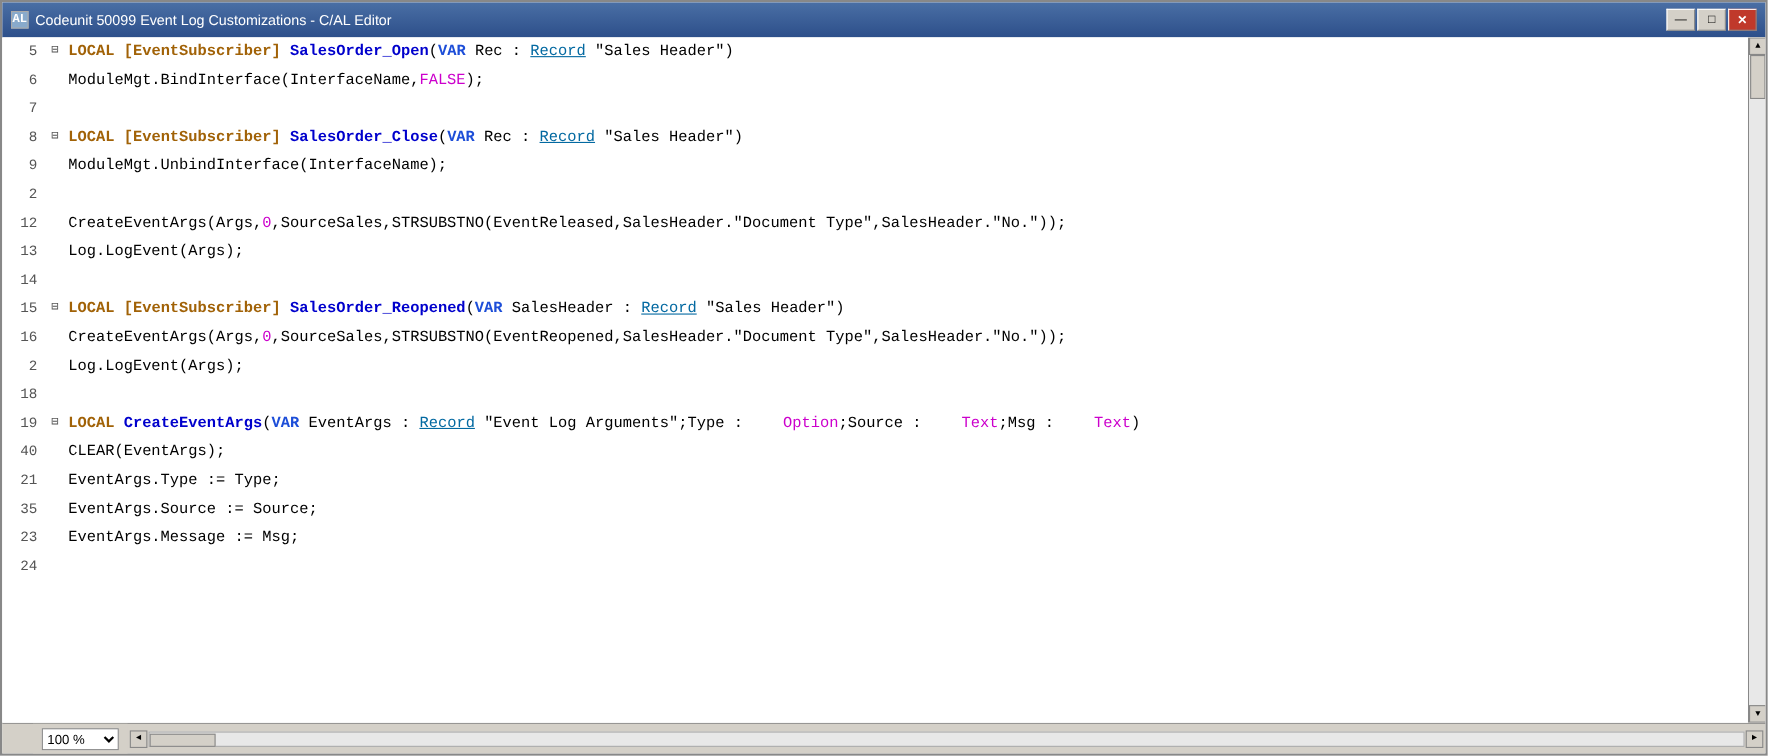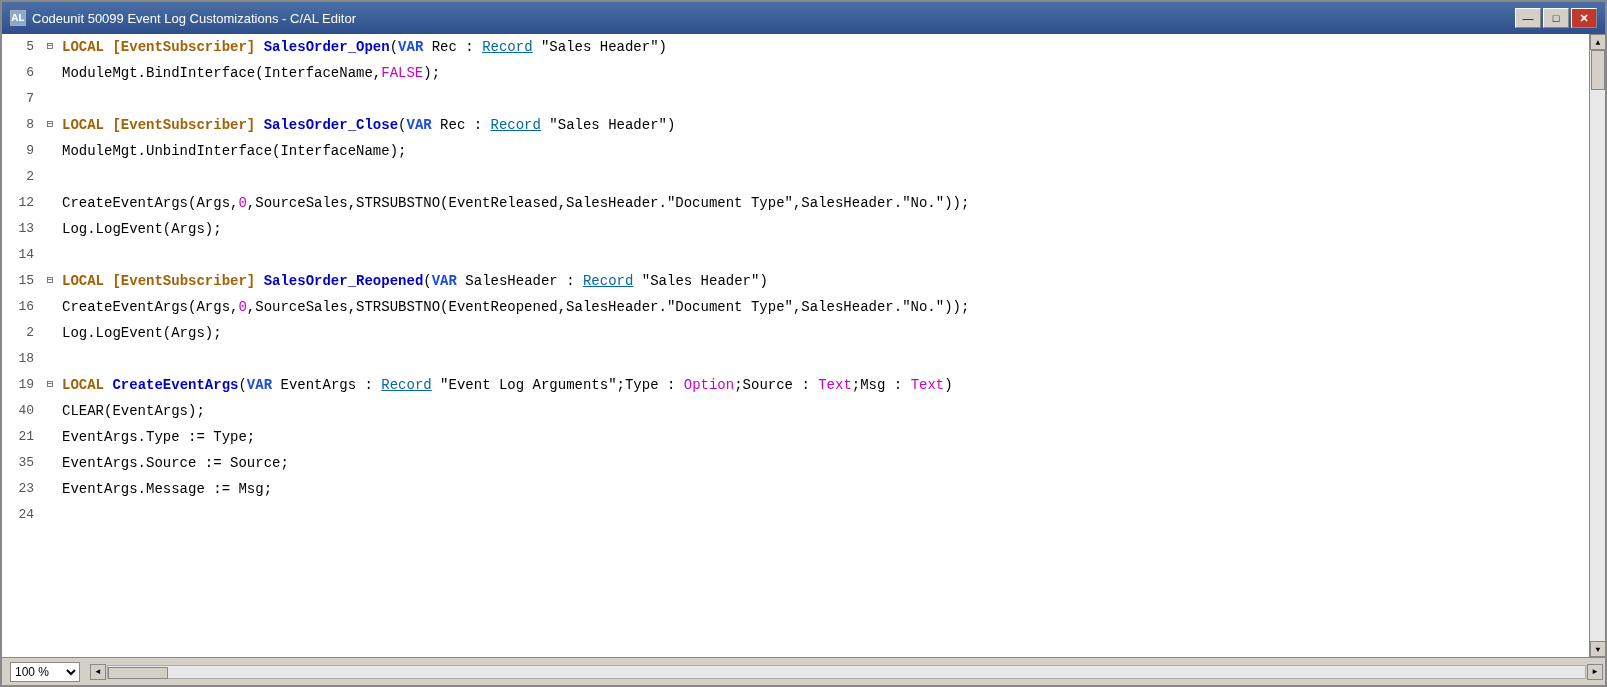--- a/index.html
+++ b/index.html
@@ -169,21 +169,21 @@
     }
 
     .code-cell {
       padding: 0 4px;
       vertical-align: middle;
     }
 
     .kw { color: #a16207; font-weight: bold; }
     .func { color: #0000cc; font-weight: bold; }
     .var-kw { color: #1d4ed8; font-weight: bold; }
-    .type-kw { color: #cc00cc; }
+    .type-kw { color: #cc00cc; margin-left: 28px; }
     .record-kw { color: #0369a1; text-decoration: underline; }
     .number { color: #cc00cc; }
     .false-kw { color: #cc00cc; }
 
     .status-bar {
       background: #d4d0c8;
       border-top: 1px solid #888;
       height: 28px;
       display: flex;
       align-items: center;
@@ -351,21 +351,21 @@
     <div class="scrollbar-v">
       <div class="scrollbar-btn">▲</div>
       <div class="scrollbar-track">
         <div class="scrollbar-thumb"></div>
       </div>
       <div class="scrollbar-btn">▼</div>
     </div>
   </div>
 
   <div style="display:flex; align-items:center; background:#d4d0c8; border-top:1px solid #888; height:28px; flex-shrink:0;">
-    <div class="status-bar" style="flex-shrink:0; border-top:none;">
+    <div class="status-bar" style="flex-shrink:0; border-top:none;margin-left:28px;">
       <select class="zoom-select">
         <option>100 %</option>
         <option>75 %</option>
         <option>125 %</option>
         <option>150 %</option>
       </select>
     </div>
 
     <div style="flex:1; display:flex; align-items:center; height:28px; padding:0 2px;">
       <div class="scrollbar-h-btn" style="margin-right:1px;">◄</div>

